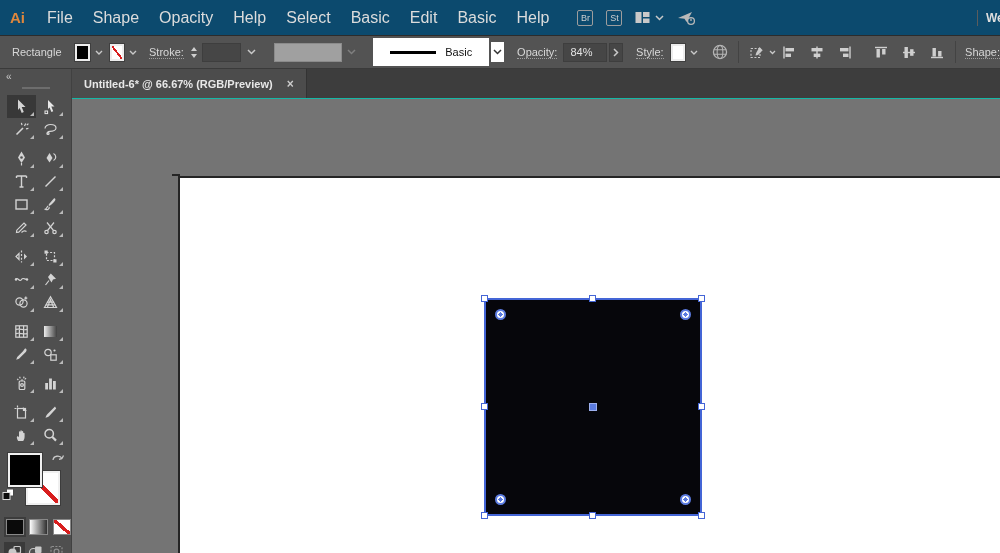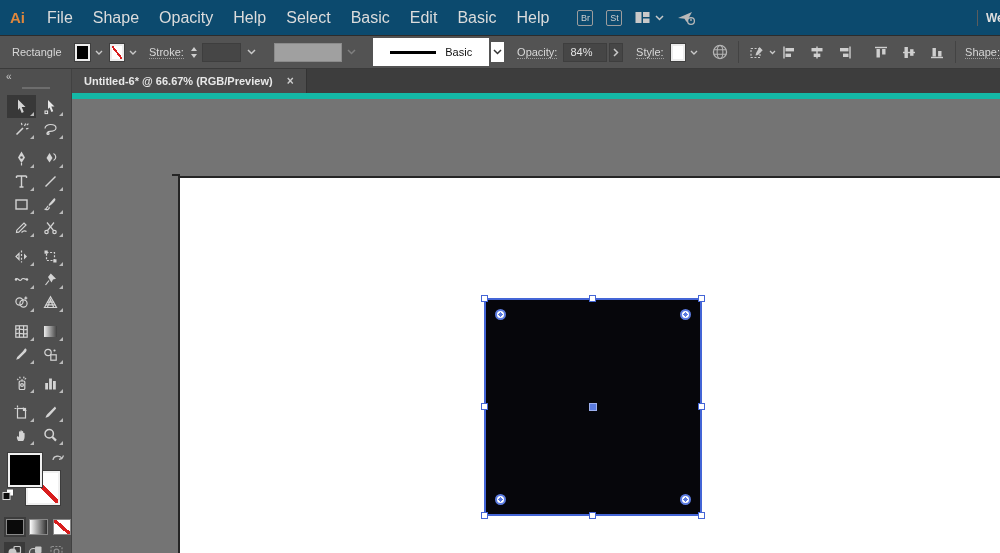--- a/index.html
+++ b/index.html
@@ -81,21 +81,21 @@
   .cb-grad { background:linear-gradient(90deg,#fdfdfd,#2f2f2f); border:1px solid #888; }
   .cb-none { background:linear-gradient(to top right, #fff 42%, #d81e1e 42%, #d81e1e 58%, #fff 58%); border:1px solid #888; }
 
   .draw-modes { display:flex; margin:7px 0 0 4px; }
   .dmode { width:21px; height:18px; display:flex; align-items:center; justify-content:center; }
   .dmode.active { background:#3a3a3a; }
   .dmode svg { stroke:#c9c9c9; fill:none; stroke-width:1.2; }
 
   
   .mainarea { flex:1; display:flex; flex-direction:column; min-width:0; }
-  .tabbar { height:30px; background:#3d3d3d; display:flex; border-bottom:6px solid #14b8a6; }
+  .tabbar { height:30px; background:#3d3d3d; display:flex; border-bottom:1px solid #14b8a6; }
   .doc-tab { background:#4c4c4c; display:flex; align-items:center; padding:0 12px;
              border-right:1px solid #333; color:#e8e8e8; font-size:11px; font-weight:bold; }
   .tab-close { margin-left:14px; color:#cccccc; font-size:12px; font-weight:bold; }
 
   .canvas { flex:1; position:relative; background:#747474; overflow:hidden; }
   .artboard { position:absolute; left:106px; top:77px; right:-3px; bottom:-3px; background:#ffffff;
               border-top:2px solid #252525; border-left:2px solid #252525; }
   .art-shadow { position:absolute; left:100px; top:75px; width:8px; height:2px; background:#252525; }
 
   

